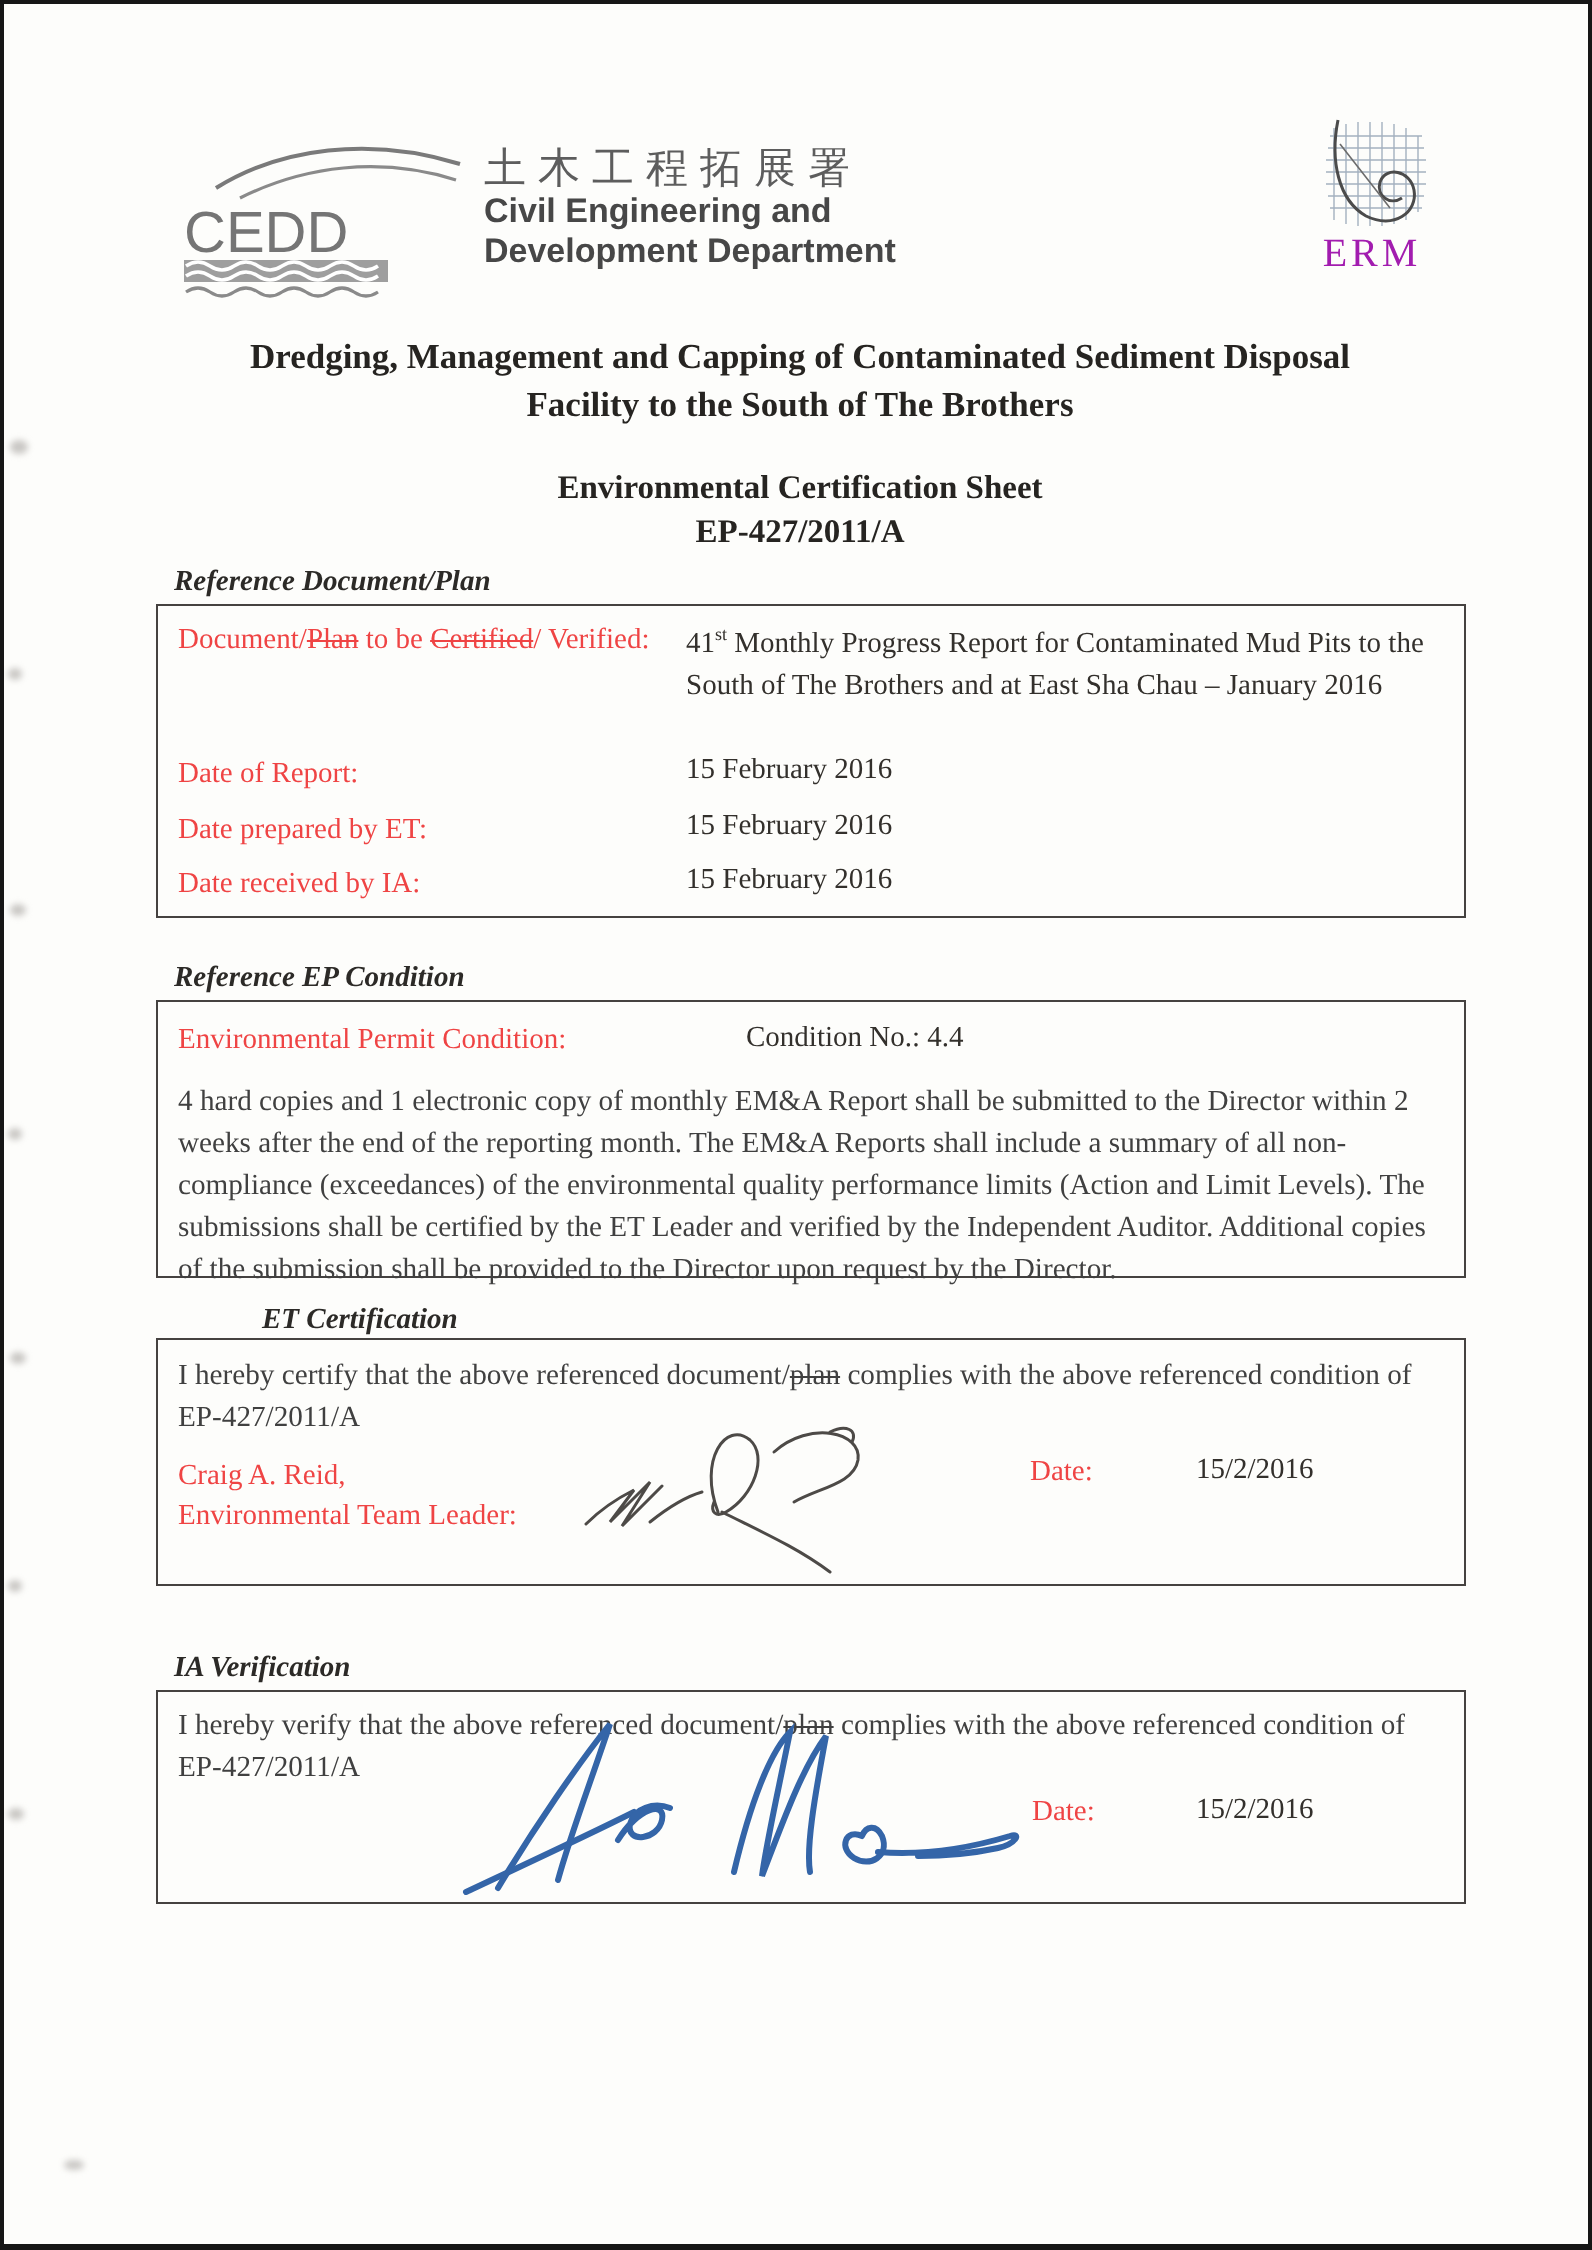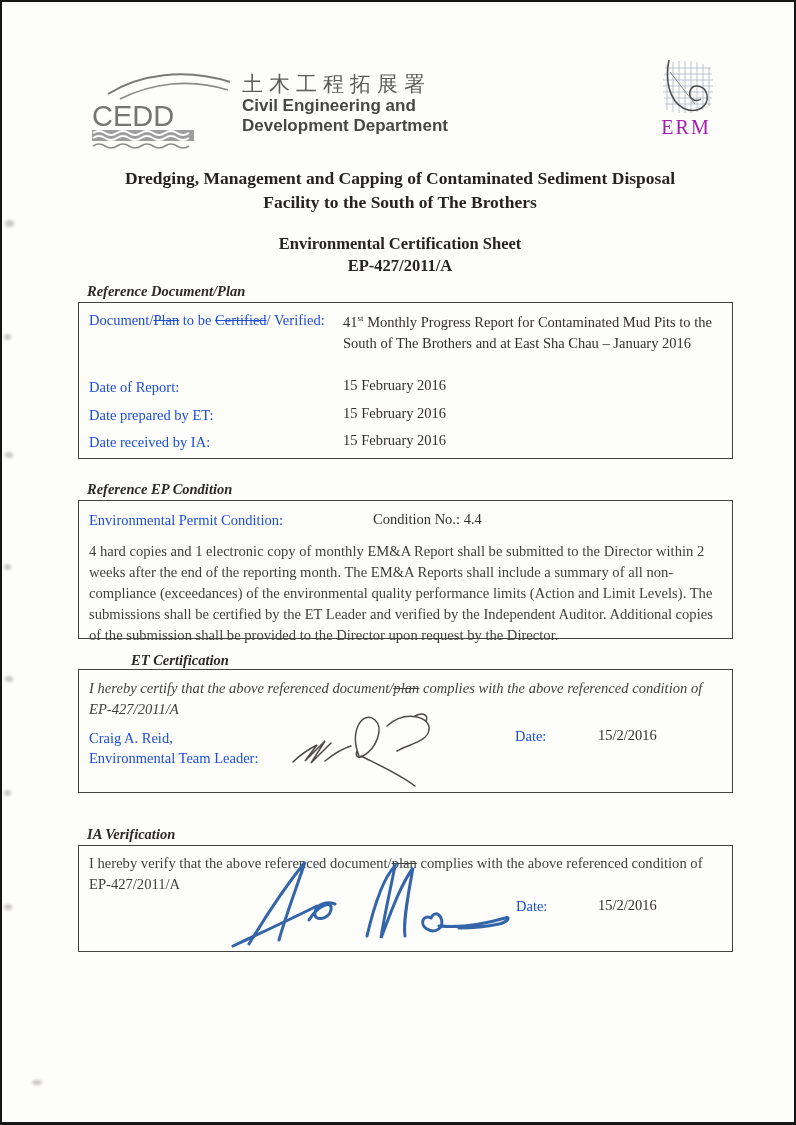--- a/index.html
+++ b/index.html
@@ -31,21 +31,21 @@
   .h1{left:85px;top:281px;}
   .h2{left:85px;top:479px;}
   .h3{left:85px;top:650px;margin-left:44px;}
   .h4{left:85px;top:824px;}
   
   .box{border:1.5px solid #454240;background:transparent;}
   .box1{left:76px;top:300px;width:653px;height:155px;}
   .box2{left:76px;top:498px;width:653px;height:137px;}
   .box3{left:76px;top:667px;width:653px;height:122px;}
   .box4{left:76px;top:843px;width:653px;height:105px;}
-  .cell-label{font-size:14.5px;color:#1d4ed8;}
+  .cell-label{font-size:14.5px;color:#ef4444;}
   .cell-value{font-size:14.5px;color:#33302c;}
   .strike{text-decoration:line-through;text-decoration-thickness:1px;}
   sup{font-size:9px;vertical-align:super;line-height:0;}
   .para{font-size:14.6px;line-height:21px;color:#404040;}
   .sig-svg{pointer-events:none;}
   
   .speck{position:absolute;background:#c9c7c4;border-radius:50%;filter:blur(1.5px);}
 </style>
 </head>
 <body>
@@ -121,21 +121,21 @@
 
   <div class="abs sec-heading h2">Reference EP Condition</div>
   <div class="abs box box2">
     <div class="abs cell-label" style="left:10px;top:11px;">Environmental Permit Condition:</div>
     <div class="abs cell-value" style="left:294px;top:10px;">Condition No.:  4.4</div>
     <div class="abs para" style="left:10px;top:40px;width:634px;">4 hard copies and 1 electronic copy of monthly EM&amp;A Report shall be submitted to the Director within 2 weeks after the end of the reporting month. The EM&amp;A Reports shall include a summary of all non-compliance (exceedances) of the environmental quality performance limits (Action and Limit Levels). The submissions shall be certified by the ET Leader and verified by the Independent Auditor. Additional copies of the submission shall be provided to the Director upon request by the Director.</div>
   </div>
 
   <div class="abs sec-heading h3">ET Certification</div>
   <div class="abs box box3">
-    <div class="abs para" style="left:10px;top:8px;width:634px;font-style:italic;">
+    <div class="abs para" style="left:10px;top:8px;width:634px;">
       <span>I hereby certify that the above referenced document/</span><span class="strike">plan</span><span> complies with the above referenced condition of</span><br>
       <span>EP-427/2011/A</span>
     </div>
     <div class="abs cell-label" style="left:10px;top:58px;line-height:20px;">
       <div>Craig A. Reid,</div>
       <div>Environmental Team Leader:</div>
     </div>
     <svg class="abs sig-svg" style="left:208px;top:34px;" width="168" height="88" viewBox="0 0 168 88">
       <g fill="none" stroke="#4d4a47" stroke-width="1.5" stroke-linecap="round">
         <path d="M6,58 C14,50 22,45 30,41 L18,57 L38,37 L24,59 L44,39"></path>

